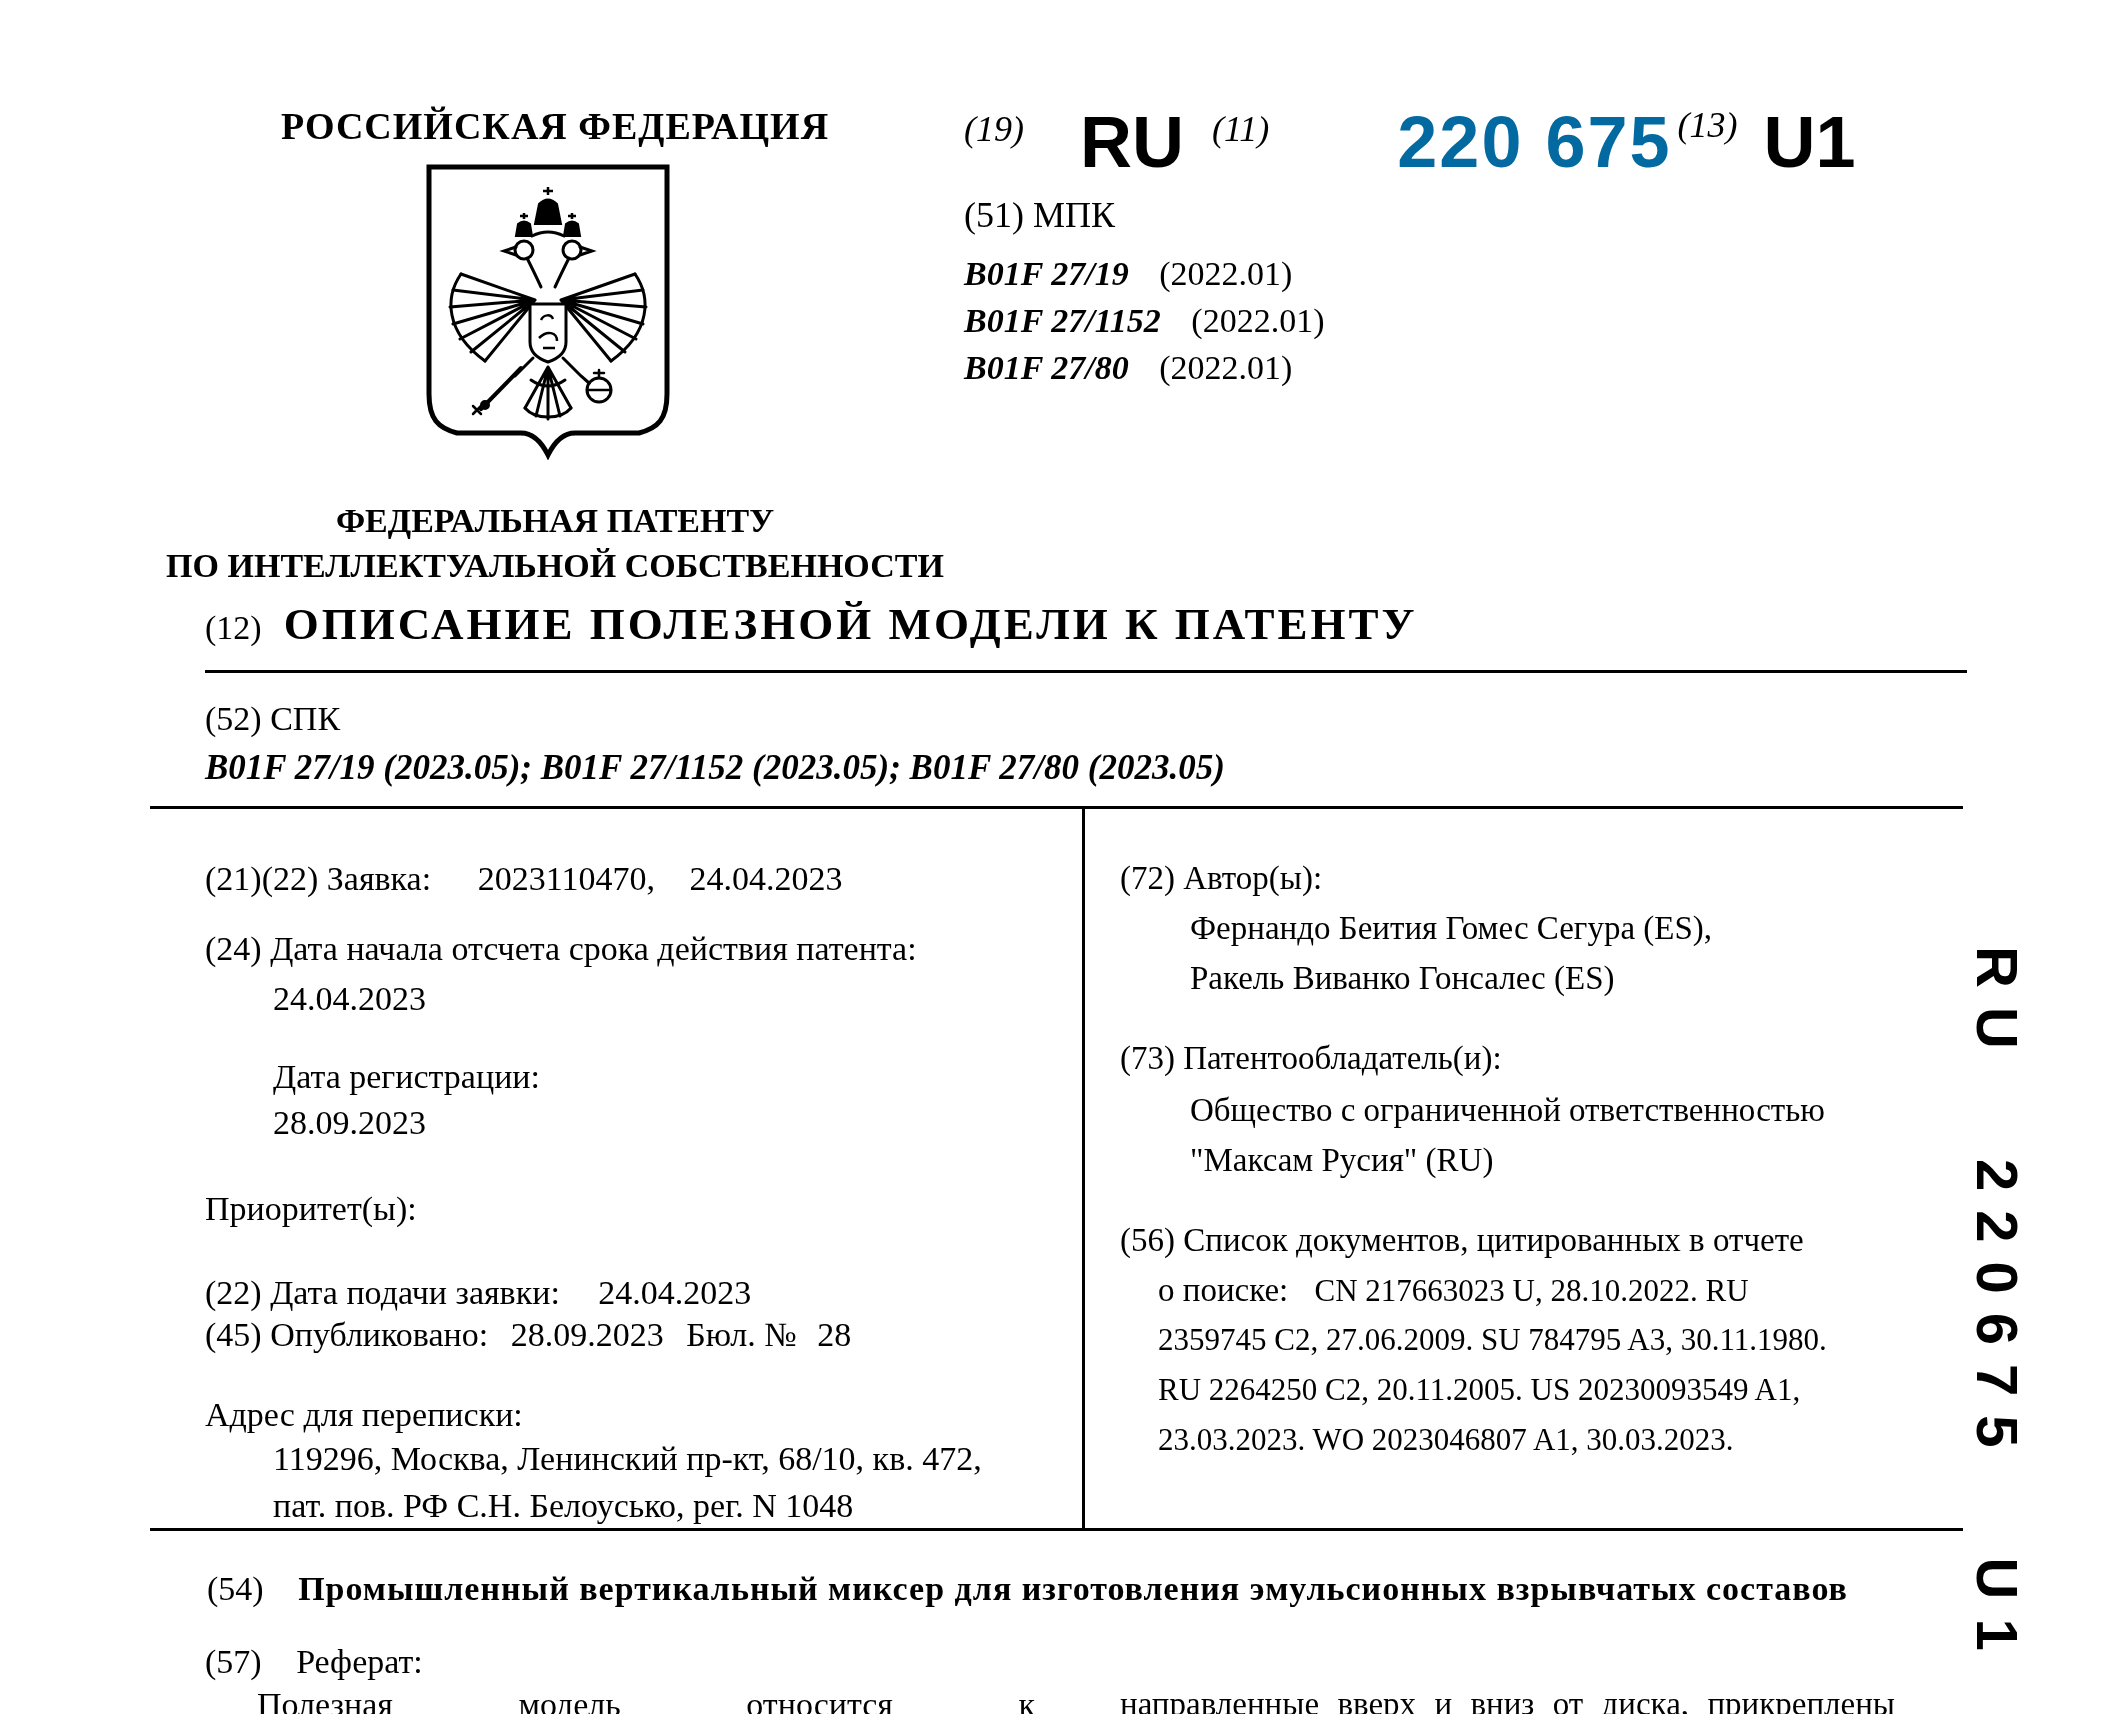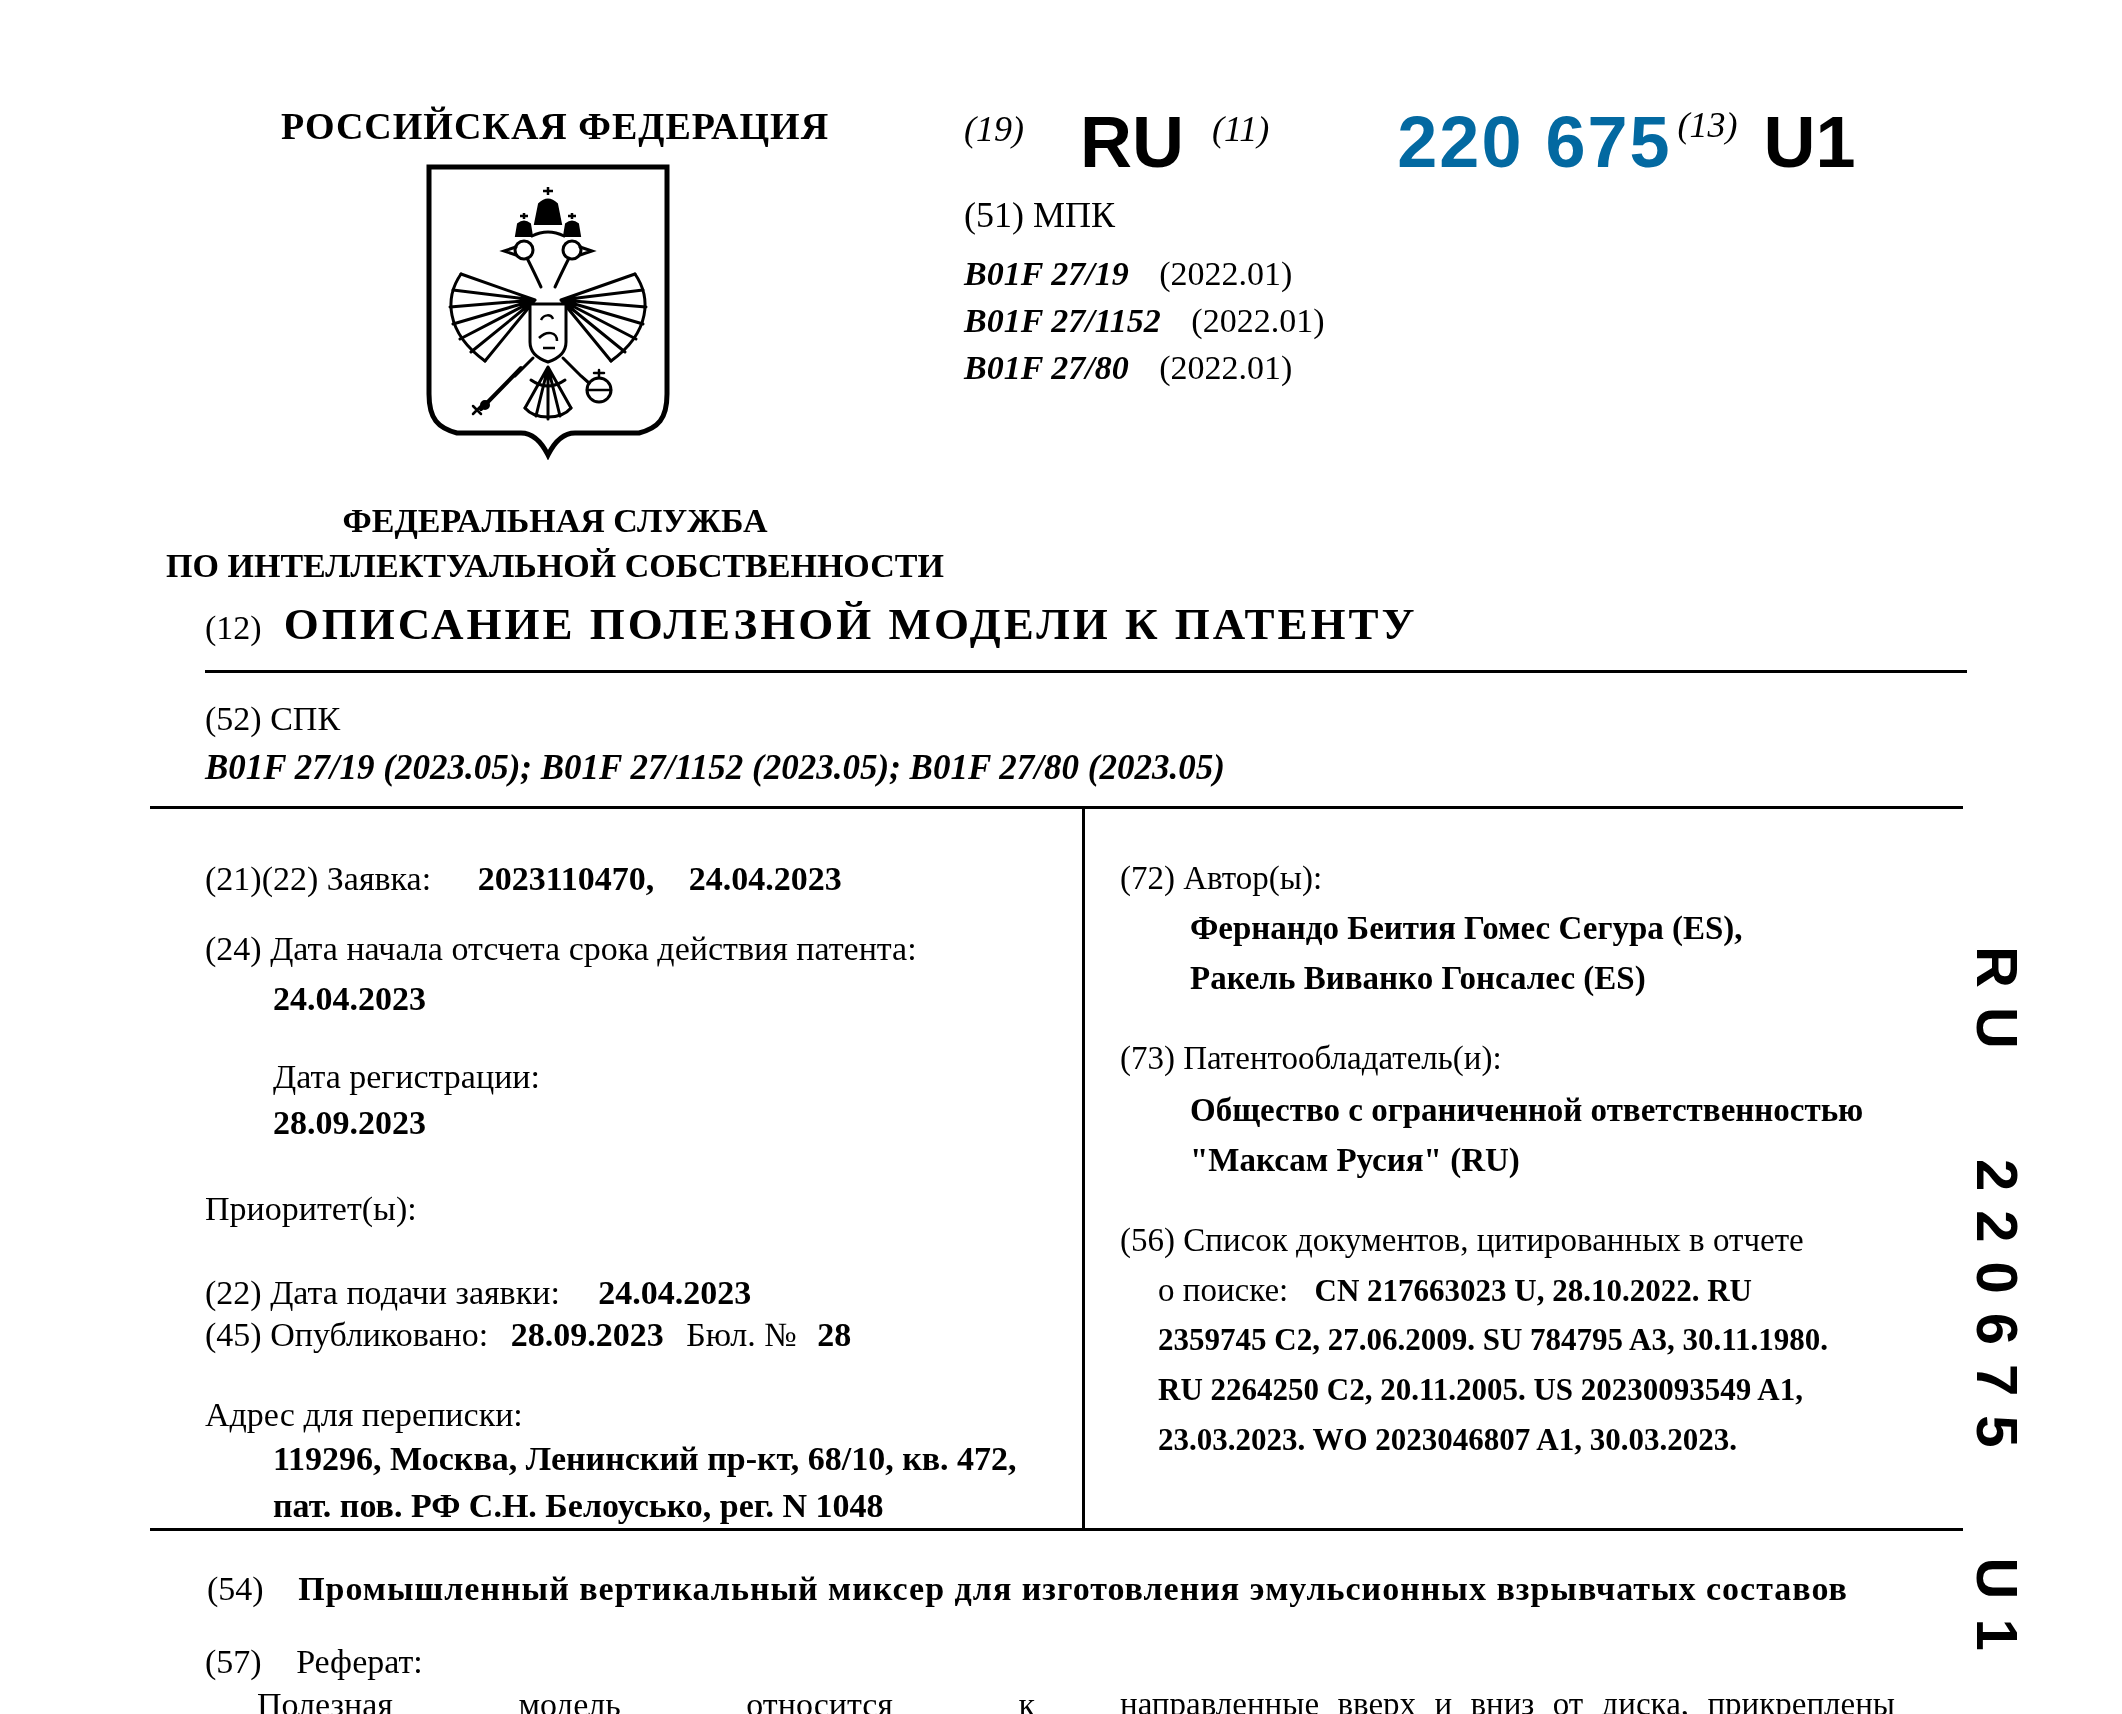--- a/index.html
+++ b/index.html
@@ -1,19 +1,19 @@
 <!DOCTYPE html>
 <html><head>
 <meta charset="utf-8">
 <style>
   html,body{margin:0;padding:0;background:#fff;}
   .page{position:relative;width:2122px;height:1714px;background:#ffffff;color:#000;
         font-family:"Liberation Serif", serif;overflow:hidden;}
   .abs{position:absolute;}
-  .b{font-weight:bold;}
+  .b{font-weight:normal;}
   .center{text-align:center;}
   .rule{position:absolute;border-top:3px solid #000;height:0;}
   .vrule{position:absolute;border-left:3px solid #000;width:0;}
 
   
   .country-title{left:230px;top:104px;width:650px;font-size:38px;font-weight:bold;letter-spacing:1px;}
   .emblem{left:423px;top:162px;width:250px;height:298px;}
   .agency{left:150px;top:498px;width:810px;font-size:34px;font-weight:bold;line-height:45px;}
 
   
@@ -114,21 +114,21 @@
         <path d="M112,62 H138 L134,42 Q125,33 116,42 Z"></path>
         <path d="M125,33 V25 M120,29 H130" fill="none" stroke-width="2.5"></path>
         <circle cx="62" cy="243" r="4"></circle>
       </g>
       <path d="M107,142 H143 V180 Q143,194 125,200 Q107,194 107,180 Z" fill="#fff" stroke="#000" stroke-width="3"></path>
       <path d="M118,158 C121,152 128,152 130,157 M116,176 C124,168 134,170 134,179 M120,186 L132,186" fill="none" stroke="#000" stroke-width="2.5"></path>
     </svg>
   </div>
 
   <div class="abs agency center">
-    <div>ФЕДЕРАЛЬНАЯ СЛУЖБА</div>
+    <div>ФЕДЕРАЛЬНАЯ ПАТЕНТУ</div>
     <div>ПО ИНТЕЛЛЕКТУАЛЬНОЙ СОБСТВЕННОСТИ</div>
   </div>
 
   <div class="abs publine">
     <span class="pub-small">(19)</span>
     <span class="pub-big pub-ru">RU</span>
     <span class="pub-small pub-11">(11)</span>
     <span class="pub-big pub-num num-accent">220 675</span>
     <span class="pub-small pub-13">(13)</span>
     <span class="pub-big pub-u1">U1</span>

